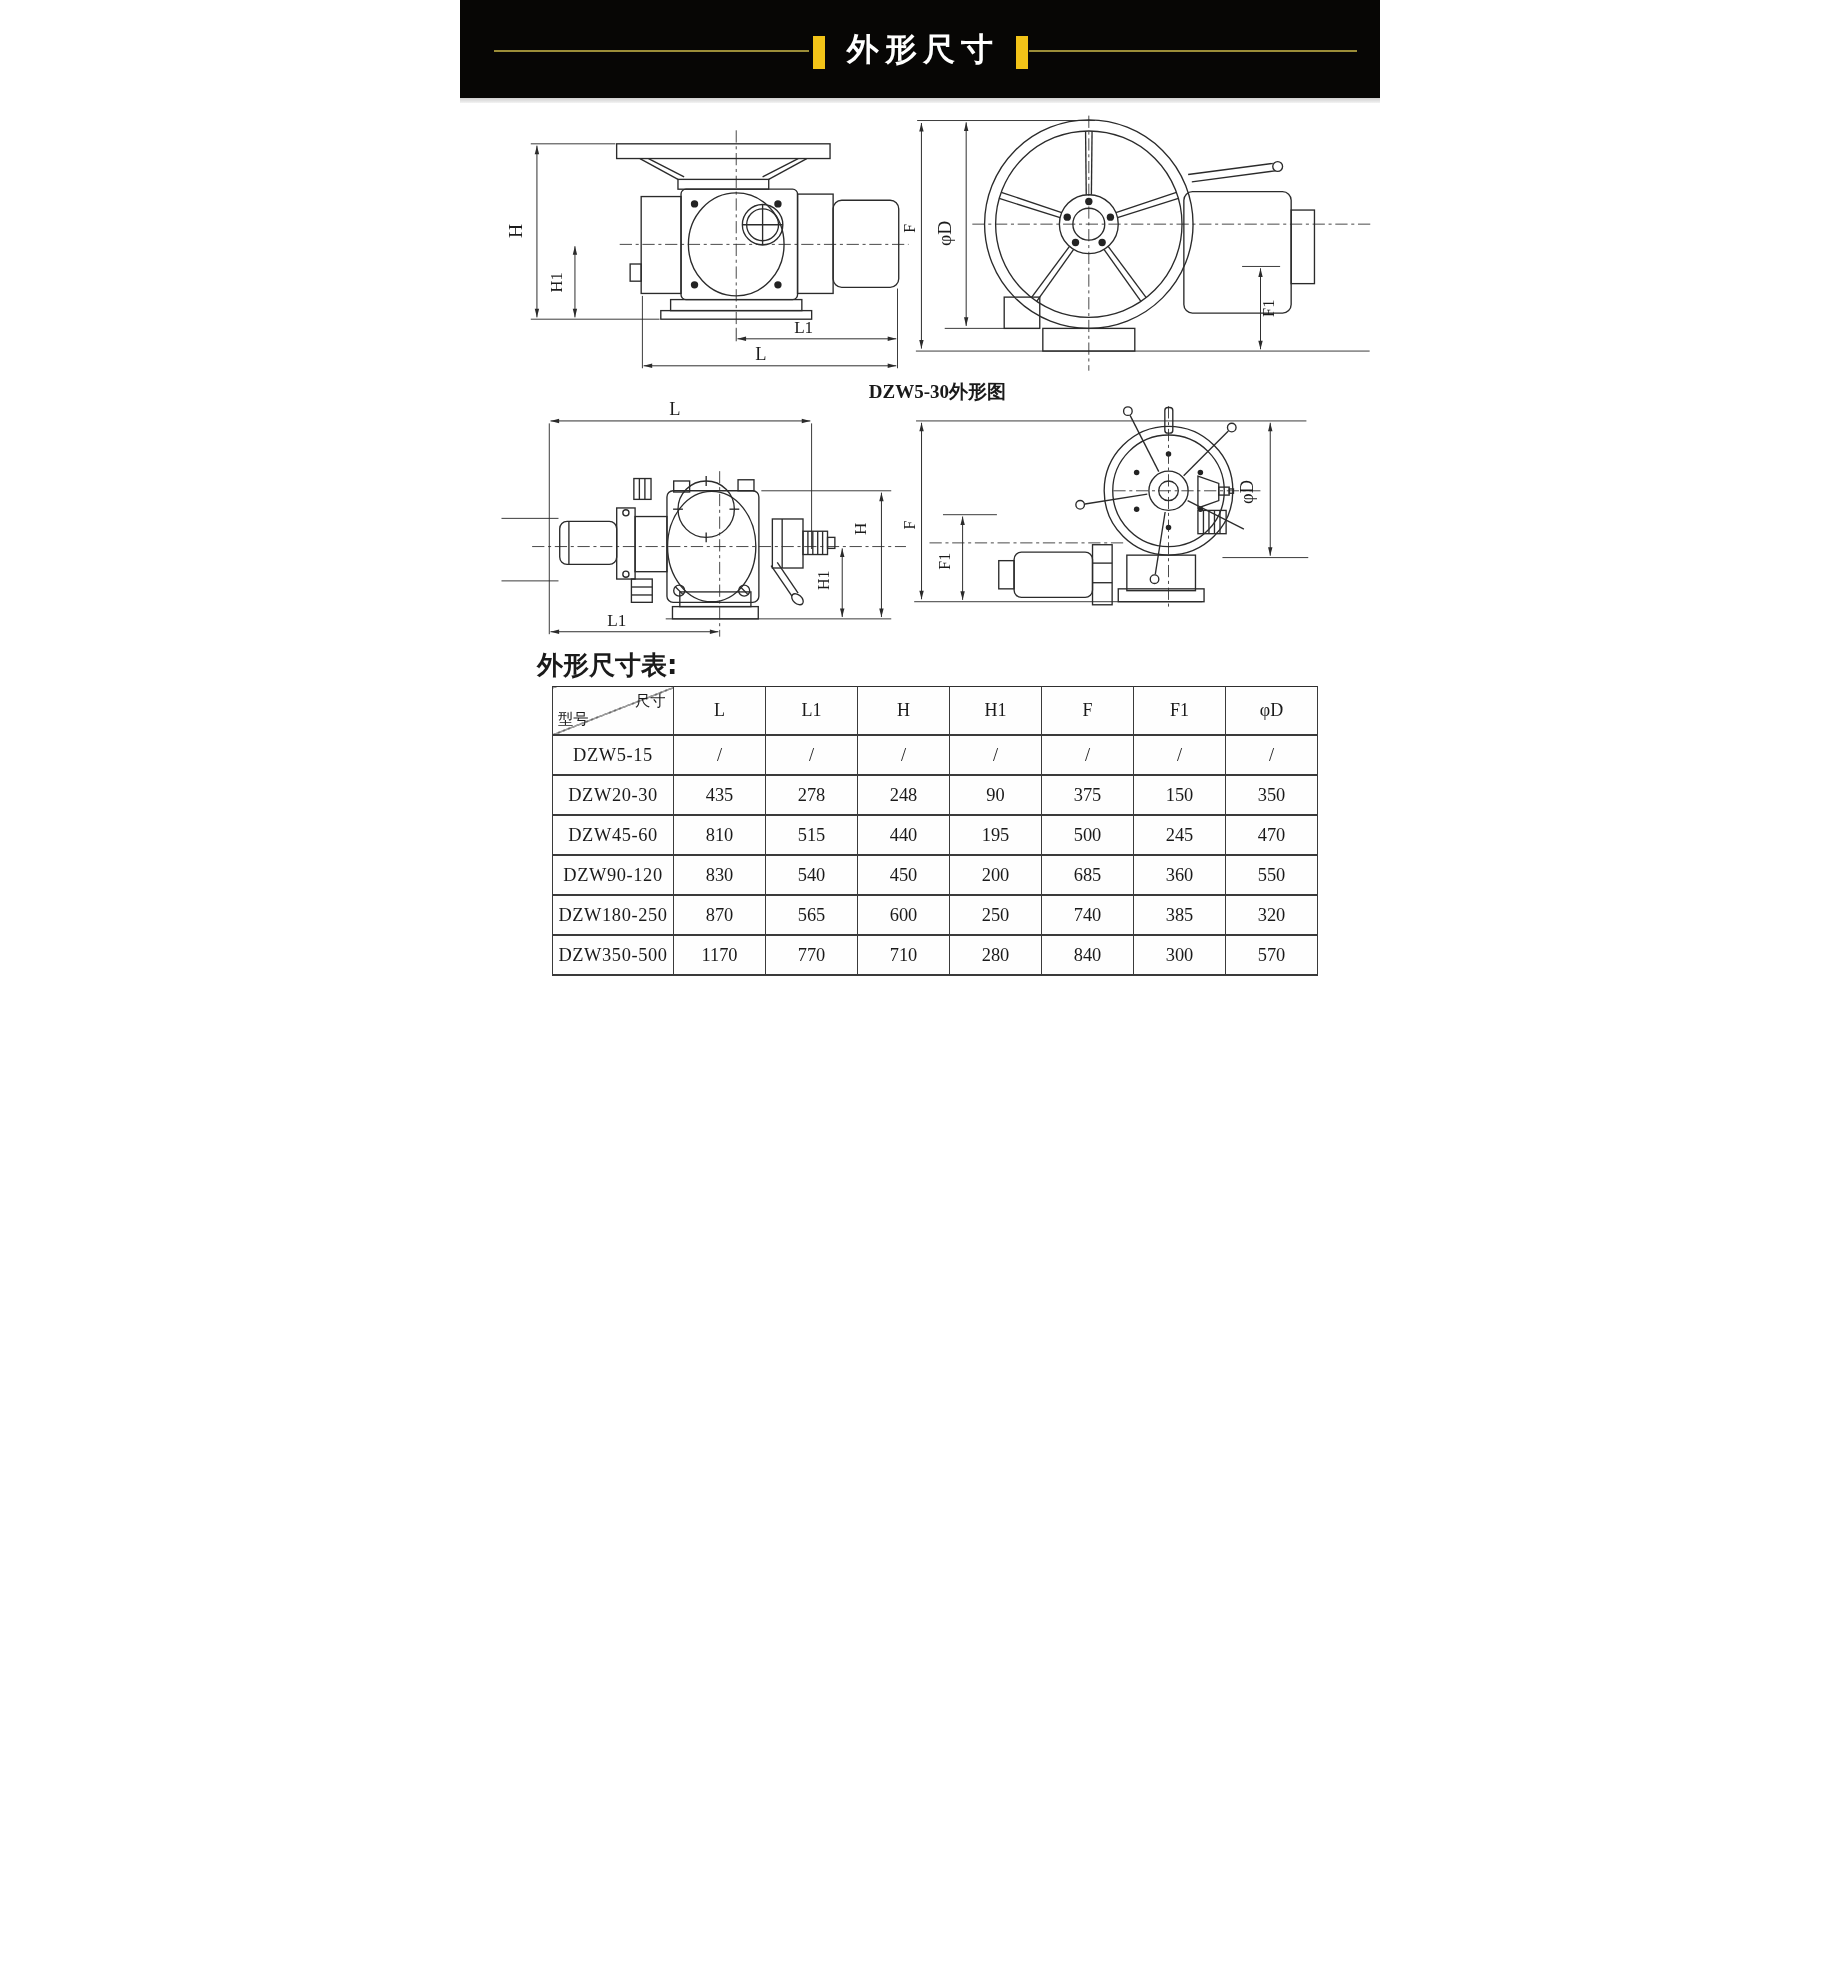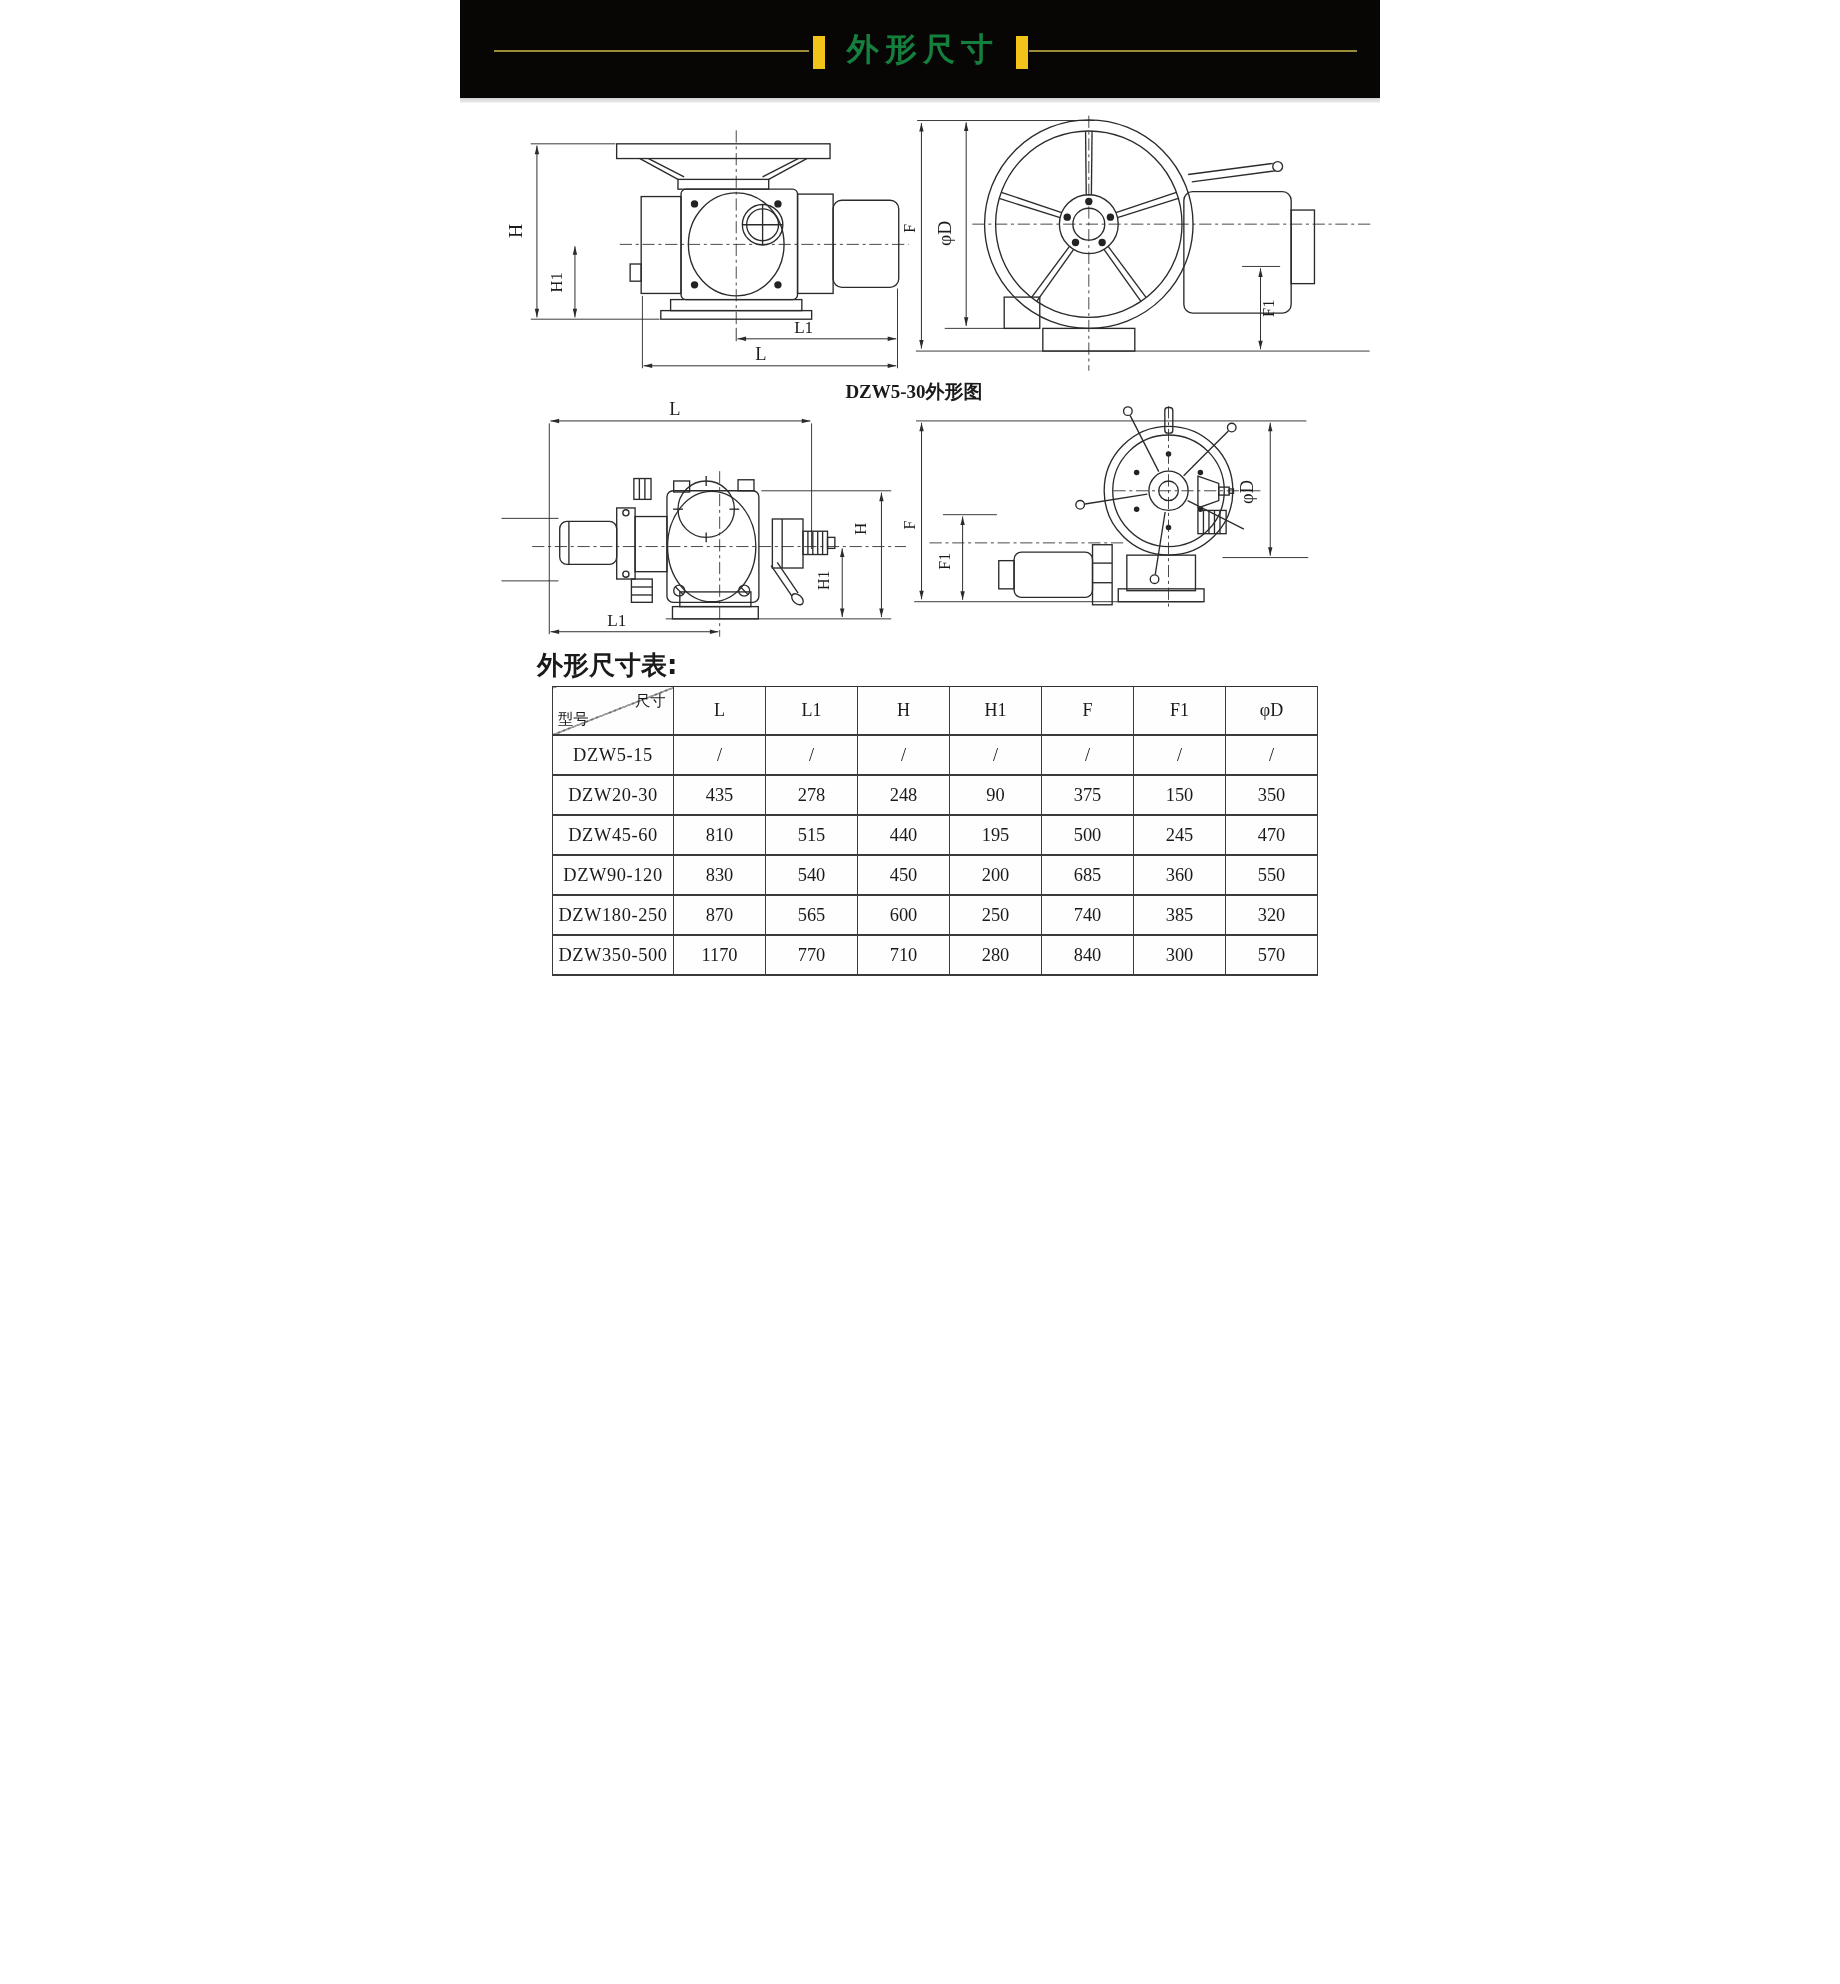--- a/index.html
+++ b/index.html
@@ -9,35 +9,35 @@
   .banner{position:absolute;left:0;top:0;width:920px;height:98px;background:#070605;}
   .banner-strip{position:absolute;left:0;top:98px;width:920px;height:4.9px;
         background:linear-gradient(#cfcfcf,#f3f3f3);}
   .hdr-line{position:absolute;top:50px;height:1.8px;background:linear-gradient(#6e6426,#c8b64a,#6e6426);}
   .hdr-line.left{left:34px;width:315px;}
   .hdr-line.right{left:569px;width:328px;}
   .hdr-block{position:absolute;top:36px;width:12.3px;height:32.5px;background:#f2c318;}
   .hdr-block.b1{left:353px;}
   .hdr-block.b2{left:556px;}
   .banner-title{position:absolute;left:380px;top:31px;width:166px;text-align:center;
-        font-size:32px;line-height:36px;font-weight:700;color:#15803d;letter-spacing:6.1px;
+        font-size:32px;line-height:36px;font-weight:700;color:#ffffff;letter-spacing:6.1px;
         font-family:"DejaVu Sans","Liberation Sans",sans-serif;}
   
   svg{position:absolute;overflow:visible;}
   svg .ln{stroke:#2b2b2b;stroke-width:2.2;fill:none;}
   svg .thin{stroke:#2b2b2b;stroke-width:1.5;fill:none;}
   svg .dash{stroke:#2b2b2b;stroke-width:1.4;fill:none;stroke-dasharray:20 6 5 6;}
   svg .dim{stroke:#2b2b2b;stroke-width:1.6;fill:none;}
   svg .dot{fill:#232323;stroke:none;}
   svg text{fill:#1c1c1c;font-family:"Liberation Serif","DejaVu Serif",serif;}
   .fig1{left:34px;top:113px;}
   .fig2{left:451px;top:113px;}
   .fig3{left:34px;top:405px;}
   .fig4{left:451px;top:405px;}
-  .caption{position:absolute;left:362px;top:379px;width:184px;text-align:center;
+  .caption{position:absolute;left:362px;top:379px;width:184px;text-align:right;
         font-size:19px;font-weight:600;font-family:"Liberation Serif","DejaVu Serif",serif;}
   .watermark{position:absolute;left:120px;top:433px;font-size:39px;font-weight:700;
         letter-spacing:3.7px;color:#121212;white-space:nowrap;
         font-family:"DejaVu Sans","Liberation Sans",sans-serif;}
   
   .tbl-title{position:absolute;left:77px;top:648px;font-size:26px;font-weight:700;
         font-family:"DejaVu Sans","Liberation Sans",sans-serif;}
   table.dims{position:absolute;left:92px;top:686px;width:766px;border-collapse:collapse;
         table-layout:fixed;border:1.8px solid #2f2f2f;background:#fefefe;}
   table.dims th,table.dims td{border-left:1.2px solid #3a3a3a;border-right:1.2px solid #3a3a3a;

